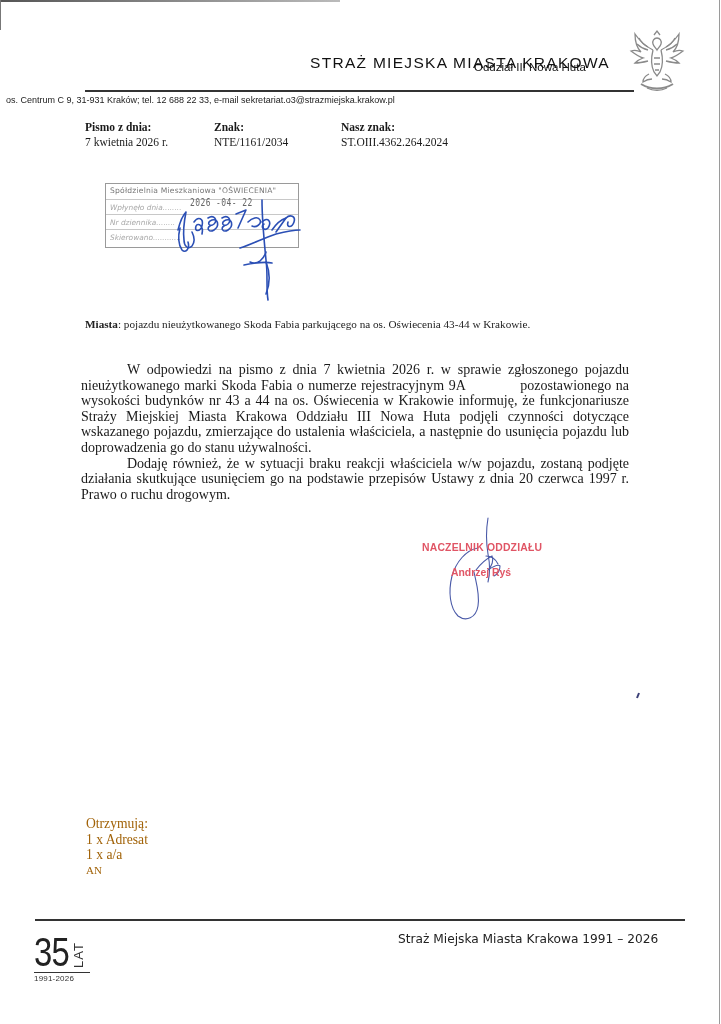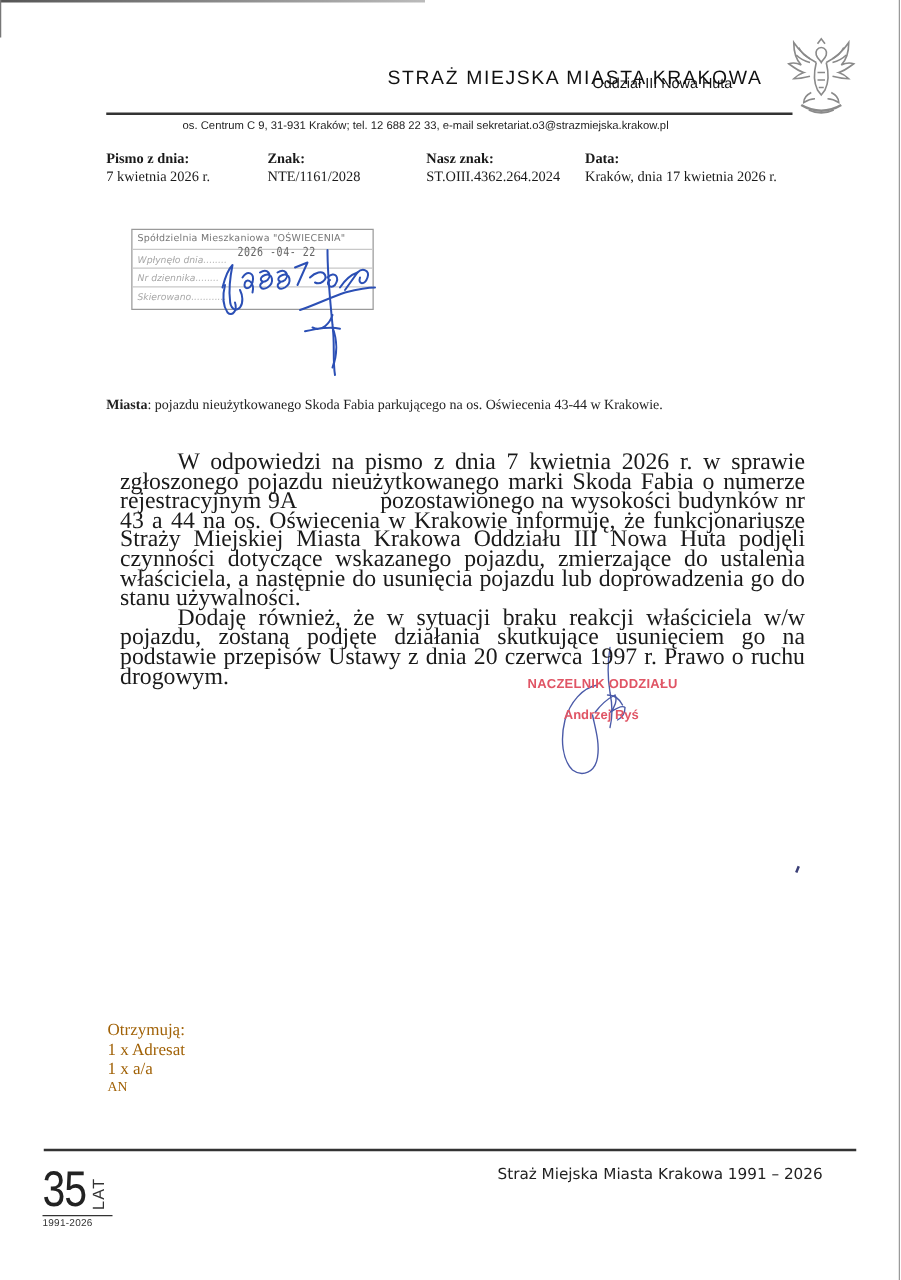--- a/index.html
+++ b/index.html
@@ -10,42 +10,42 @@
     .edge-top { position: absolute; left: 0; top: 0; width: 340px; height: 2px; background: linear-gradient(90deg,#555,#bbb); }
 
     .sans { font-family: "Liberation Sans", sans-serif; }
     .serif { font-family: "Liberation Serif", serif; }
 
     .org-name { position: absolute; left: 310px; top: 40px; font-size: 15.5px; letter-spacing: 1.3px; color: #111; margin-top: 14px; }
     .org-unit { position: absolute; left: 474px; top: 61px; font-size: 11.5px; color: #111; }
     .emblem { position: absolute; left: 627px; top: 28px; width: 60px; height: 68px; }
 
     .hr-top { position: absolute; left: 85px; top: 90px; width: 549px; height: 1.5px; background: #333; }
-    .contact { position: absolute; left: 0; width: 675px; top: 95px; text-align: center; font-size: 9px; color: #222; padding-left: 6px; box-sizing: border-box; }
+    .contact { position: absolute; left: 0; width: 675px; top: 95px; font-size: 9px; color: #222; padding-left: 6px; box-sizing: border-box; }
 
     .meta { position: absolute; top: 120px; font-size: 11.5px; line-height: 15px; }
     .meta .label { font-weight: bold; }
     .m1 { left: 85px; } .m2 { left: 214px; } .m3 { left: 341px; } .m4 { left: 468px; }
 
     .stamp { position: absolute; left: 105px; top: 183px; width: 192px; height: 63px; border: 1px solid #9a9a9a; font-family: "DejaVu Sans", sans-serif; color: #8a8a8a; }
     .stamp .s-title { position: absolute; left: 4px; top: 2px; font-size: 7.6px; color: #777; letter-spacing: 0.2px; white-space: nowrap; }
     .stamp .s-row { position: absolute; left: 4px; font-size: 7.4px; color: #a8a8a8; white-space: nowrap; font-style: italic; }
     .stamp .r1 { top: 19px; } .stamp .r2 { top: 34px; } .stamp .r3 { top: 49px; }
     .stamp .line { position: absolute; left: 0; width: 192px; height: 1px; background: #c8c8c8; }
     .stamp .dots { color: #b8b8b8; }
     .stamp .date-val { position: absolute; left: 84px; top: 13px; font-family: "DejaVu Sans Mono", monospace; font-size: 10px; color: #666; transform: scaleX(0.8); transform-origin: left; letter-spacing: 0.5px; }
 
     .scribble { position: absolute; left: 0; top: 0; width: 721px; height: 1024px; pointer-events: none; }
 
     .addressee { position: absolute; left: 374px; top: 215px; font-size: 14.5px; line-height: 18px; color: #111; }
 
     .subject { position: absolute; left: 85px; top: 318px; font-size: 11.2px; color: #222; }
     .subject b { font-weight: bold; }
 
-    .body-text { position: absolute; left: 96px; top: 362px; width: 548px; font-size: 19px; line-height: 15.6px; text-align: justify; color: #1a1a1a; }
+    .body-text { position: absolute; left: 81px; top: 362px; width: 548px; font-size: 14px; line-height: 15.6px; text-align: justify; color: #1a1a1a; }
     .body-text p { margin: 0; text-indent: 46px; }
 
     .sig-title { position: absolute; left: 422px; top: 542px; font-size: 10.4px; font-weight: bold; color: #e05565; letter-spacing: 0.2px; }
     .sig-name { position: absolute; left: 451px; top: 567px; font-size: 10.4px; font-weight: bold; color: #e05565; }
 
     .recipients { position: absolute; left: 86px; top: 816px; font-size: 13.6px; line-height: 15.5px; color: #a16207; }
     .recipients .small { font-size: 11px; }
 
     .hr-bottom { position: absolute; left: 35px; top: 919px; width: 650px; height: 1.5px; background: #333; }
     .badge { position: absolute; left: 34px; top: 932px; width: 56px; height: 52px; }
@@ -82,29 +82,25 @@
   </svg>
   <div class="hr-top"></div>
   <div class="contact sans">os. Centrum C 9, 31-931 Kraków; tel. 12 688 22 33, e-mail sekretariat.o3@strazmiejska.krakow.pl</div>
 
   <div class="meta m1 serif">
     <div class="label">Pismo z dnia:</div>
     <div>7 kwietnia 2026 r.</div>
   </div>
   <div class="meta m2 serif">
     <div class="label">Znak:</div>
-    <div>NTE/1161/2028</div>
+    <div>NTE/1161/2034</div>
   </div>
   <div class="meta m3 serif">
     <div class="label">Nasz znak:</div>
     <div>ST.OIII.4362.264.2024</div>
-  </div>
-  <div class="meta m4 serif">
-    <div class="label">Data:</div>
-    <div>Kraków, dnia 17 kwietnia 2026 r.</div>
   </div>
 
   <div class="stamp">
     <div class="s-title">Spółdzielnia Mieszkaniowa "OŚWIECENIA"</div>
     <div class="line" style="top:15px"></div>
     <div class="s-row r1"><span>Wpłynęło dnia</span><span class="dots">........</span></div>
     <div class="date-val">2026 -04- 22</div>
     <div class="line" style="top:30px"></div>
     <div class="s-row r2"><span>Nr dziennika</span><span class="dots">........</span></div>
     <div class="line" style="top:45px"></div>

